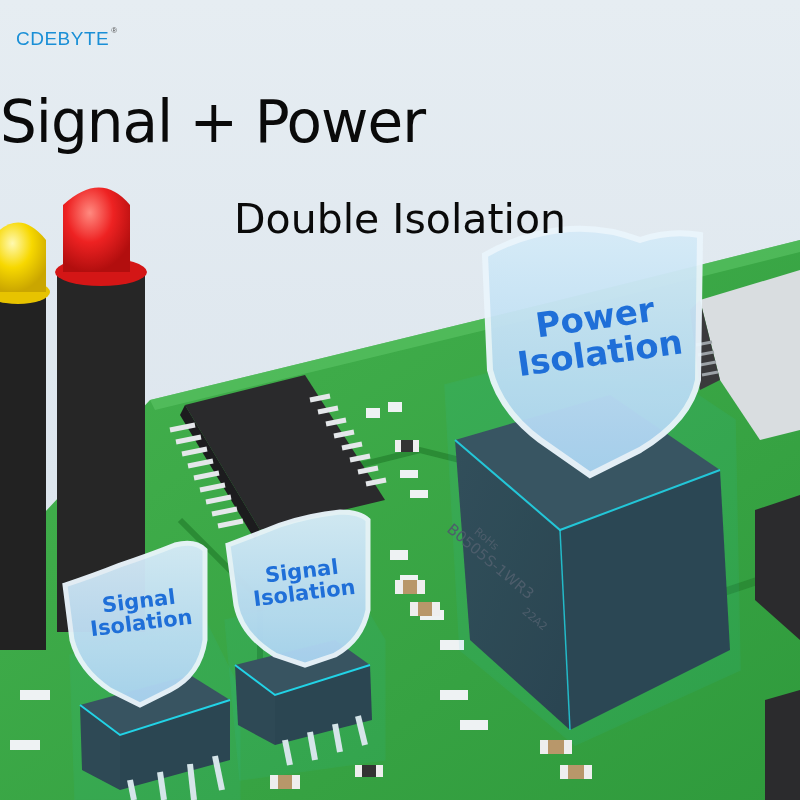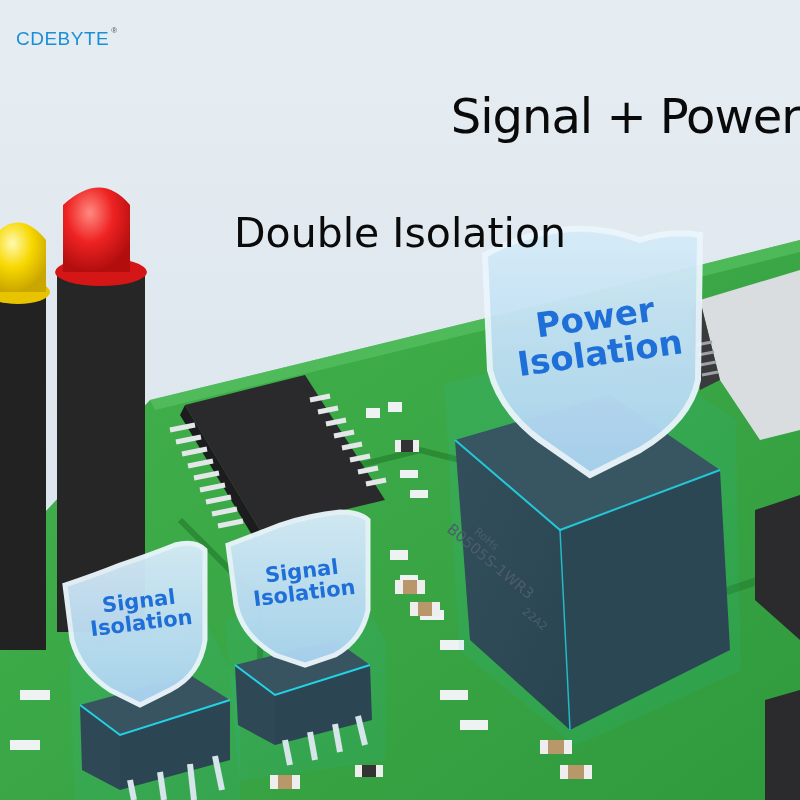--- a/index.html
+++ b/index.html
@@ -1,21 +1,21 @@
 <!DOCTYPE html>
 <html><head>
 <meta charset="utf-8">
 <style>
   html,body{margin:0;padding:0;}
   body{width:800px;height:800px;overflow:hidden;position:relative;font-family:"Liberation Sans",sans-serif;background:#dfe8ef;}
   .stage{position:absolute;inset:0;overflow:hidden;background:linear-gradient(180deg,#e6edf2 0%,#dde6ee 60%,#d8e2ea 100%);}
   .logo{position:absolute;left:16px;top:28px;font-weight:400;font-size:19px;letter-spacing:0.5px;color:#1a8fd6;}
   .logo sup{font-size:8px;color:#555;margin-left:2px;vertical-align:top;position:relative;top:-2px;}
-  .title{position:absolute;left:0;right:0;top:88px;text-align:right;font-size:48px;color:#0a0a0a;font-family:"DejaVu Sans",sans-serif;letter-spacing:-1px;}
-  .subtitle{position:absolute;left:0;right:0;top:195px;text-align:center;font-size:41px;color:#0a0a0a;font-family:"DejaVu Sans",sans-serif;margin-top:14px;}
+  .title{position:absolute;left:0;right:0;top:88px;text-align:left;font-size:58px;color:#0a0a0a;font-family:"DejaVu Sans",sans-serif;letter-spacing:-1px;}
+  .subtitle{position:absolute;left:0;right:0;top:195px;text-align:center;font-size:41px;color:#0a0a0a;font-family:"DejaVu Sans",sans-serif;}
   svg.scene{position:absolute;inset:0;}
   .shield-text{position:absolute;color:#1f6fd8;font-weight:700;text-align:center;font-family:"DejaVu Sans",sans-serif;line-height:1.05;}
   .chip-label{position:absolute;color:#4d5d6b;font-family:"DejaVu Sans",sans-serif;}
 </style>
 </head>
 <body>
 
 <div class="stage">
 
   <svg class="scene" width="800" height="800" viewBox="0 0 800 800">

